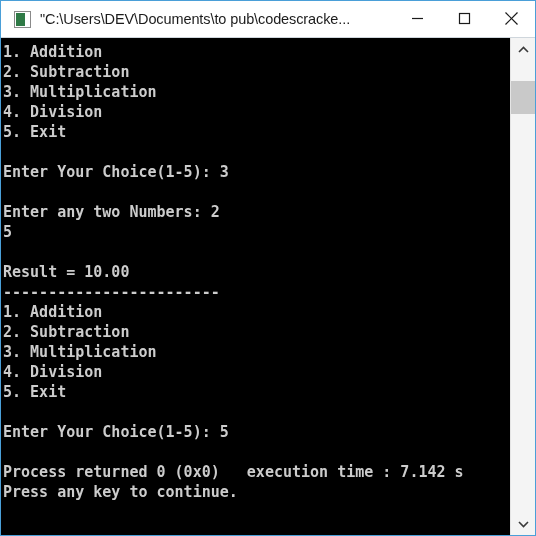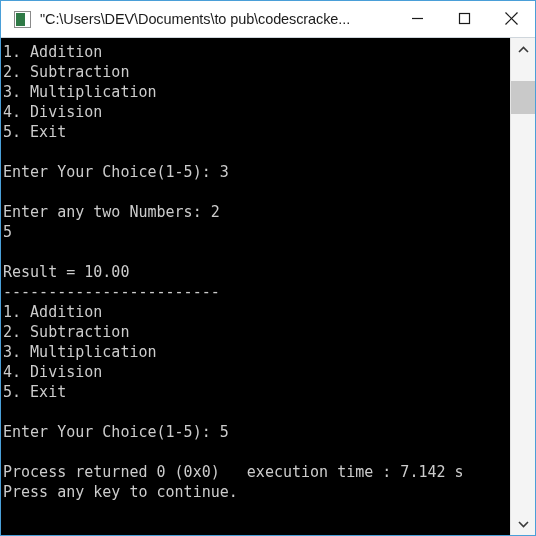--- a/index.html
+++ b/index.html
@@ -99,20 +99,21 @@
     flex: 1 1 auto;
     background: #000000;
     color: #cccccc;
     font-family: "DejaVu Sans Mono", "Liberation Mono", monospace;
     font-size: 15px;
     line-height: 20px;
     padding: 4px 0 0 2px;
     white-space: pre;
     overflow: hidden;
     letter-spacing: 0px;
+    font-weight: bold;
   }
   .console .line { height: 20px; }
 
   
   .scrollbar {
     width: 25px;
     min-width: 25px;
     background: #f4f4f4;
     border-left: 1px solid #e4e4e4;
     box-sizing: border-box;

